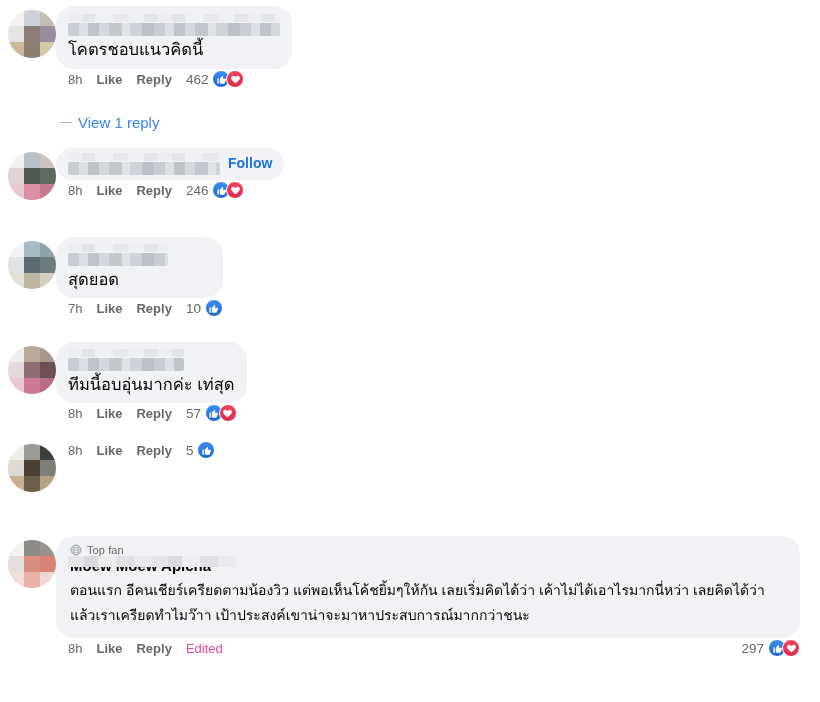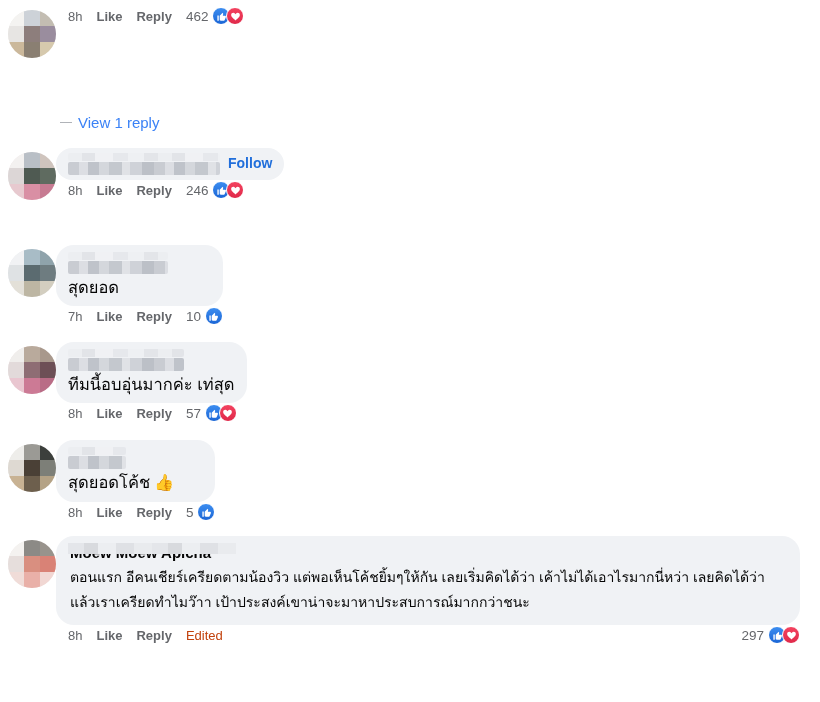--- a/index.html
+++ b/index.html
@@ -55,21 +55,21 @@
   .ctext.wrap{white-space:normal;line-height:25px;font-size:14px;}
   .emoji{font-size:16px;letter-spacing:1px;}
 
   
   .actions{
     display:flex;align-items:center;gap:14px;
     margin:0 0 0 12px;height:20px;
   }
   .act-time{font-size:13px;color:#65676B;font-weight:400;}
   .act-btn{font-size:13px;color:#65676B;font-weight:700;cursor:pointer;}
-  .act-edited{font-size:13px;color:#c2410c;font-weight:400;}
+  .act-edited{font-size:13px;color:#ec4899;font-weight:400;}
 
   .reactions{display:flex;align-items:center;gap:1px;}
   .rcount{font-size:13.5px;color:#65676B;margin-right:3px;}
   .rbadge{
     width:18px;height:18px;border-radius:50%;
     display:inline-flex;align-items:center;justify-content:center;
     border:1.5px solid #fff;box-sizing:border-box;position:relative;
   }
   .rbadge.like{background:linear-gradient(180deg,#3C8DF0 0%,#1B66D6 100%);}
   .rbadge.love{background:linear-gradient(180deg,#F3425F 0%,#E0294A 100%);margin-left:-5px;}
@@ -116,20 +116,27 @@
       <span class="px" style="left:16px;top:0;width:16px;height:16px;background:#cdd2d8"></span>
       <span class="px" style="left:32px;top:0;width:16px;height:16px;background:#c3bdb2"></span>
       <span class="px" style="left:0;top:16px;width:16px;height:16px;background:#e7e5e3"></span>
       <span class="px" style="left:16px;top:16px;width:16px;height:16px;background:#8d7e7c"></span>
       <span class="px" style="left:32px;top:16px;width:16px;height:16px;background:#9a8d9e"></span>
       <span class="px" style="left:0;top:32px;width:16px;height:16px;background:#cbb89b"></span>
       <span class="px" style="left:16px;top:32px;width:16px;height:16px;background:#8a7f72"></span>
       <span class="px" style="left:32px;top:32px;width:16px;height:16px;background:#d6c9ad"></span>
     </div>
     <div class="body">
+      <div class="bubble">
+        <div class="nameblock">
+          <span class="redact top" style="width:212px"></span>
+          <span class="redact" style="width:212px"></span>
+        </div>
+        <div class="ctext">โคตรชอบแนวคิดนี้</div>
+      </div>
       <div class="actions">
         <span class="act-time">8h</span>
         <span class="act-btn">Like</span>
         <span class="act-btn">Reply</span>
         <span class="reactions">
           <span class="rcount">462</span>
           <span class="rbadge like">
             <svg width="11" height="11" viewBox="0 0 24 24">
                 <path fill="#fff" d="M9 21h8.2c.8 0 1.5-.5 1.8-1.2l2.5-6c.1-.2.1-.4.1-.6v-1.4c0-.9-.7-1.6-1.6-1.6h-5.1l.8-3.7v-.3c0-.3-.1-.6-.4-.9L14.4 4 8.6 9.8c-.3.3-.5.7-.5 1.2V19c0 1.1.9 2 1.9 2zM3 10h3v11H3z"></path>
               </svg>
@@ -186,21 +193,21 @@
           <span class="rbadge love">
             <svg width="11" height="11" viewBox="0 0 24 24">
                 <path fill="#fff" d="M12 20.5l-1.4-1.3C5.6 14.8 2.5 12 2.5 8.6 2.5 6 4.6 4 7.2 4c1.5 0 3 .7 3.9 1.9l.9 1.1.9-1.1C13.8 4.7 15.3 4 16.8 4c2.6 0 4.7 2 4.7 4.6 0 3.4-3.1 6.2-8.1 10.6L12 20.5z"></path>
               </svg>
           </span>
         </span>
       </div>
     </div>
   </div>
 
-  <div class="comment" style="top:245px;">
+  <div class="comment" style="top:237px;">
     <div class="avatar">
       <span class="avcol" style="background:#eceef0"></span>
       <span class="px" style="left:0;top:0;width:16px;height:16px;background:#f1f2f4"></span>
       <span class="px" style="left:16px;top:0;width:16px;height:16px;background:#a8bcc6"></span>
       <span class="px" style="left:32px;top:0;width:16px;height:16px;background:#8fa3ab"></span>
       <span class="px" style="left:0;top:16px;width:16px;height:16px;background:#dfe2e4"></span>
       <span class="px" style="left:16px;top:16px;width:16px;height:16px;background:#5b6b70"></span>
       <span class="px" style="left:32px;top:16px;width:16px;height:16px;background:#6e7c80"></span>
       <span class="px" style="left:0;top:32px;width:16px;height:16px;background:#e3e0d8"></span>
       <span class="px" style="left:16px;top:32px;width:16px;height:16px;background:#bdb6a3"></span>
@@ -279,27 +286,20 @@
       <span class="px" style="left:16px;top:0;width:16px;height:16px;background:#9b9a95"></span>
       <span class="px" style="left:32px;top:0;width:16px;height:16px;background:#3c3f3c"></span>
       <span class="px" style="left:0;top:16px;width:16px;height:16px;background:#ded9d2"></span>
       <span class="px" style="left:16px;top:16px;width:16px;height:16px;background:#4a4036"></span>
       <span class="px" style="left:32px;top:16px;width:16px;height:16px;background:#7d7f78"></span>
       <span class="px" style="left:0;top:32px;width:16px;height:16px;background:#c8b293"></span>
       <span class="px" style="left:16px;top:32px;width:16px;height:16px;background:#6d5f4d"></span>
       <span class="px" style="left:32px;top:32px;width:16px;height:16px;background:#b4a285"></span>
     </div>
     <div class="body">
-      <div class="bubble tight">
-        <div class="nameblock">
-          <span class="redact top" style="width:58px"></span>
-          <span class="redact" style="width:58px"></span>
-        </div>
-        <div class="ctext"><span>สุดยอดโค้ช</span>&nbsp;<span class="emoji">👍</span></div>
-      </div>
       <div class="actions">
         <span class="act-time">8h</span>
         <span class="act-btn">Like</span>
         <span class="act-btn">Reply</span>
         <span class="reactions">
           <span class="rcount">5</span>
           <span class="rbadge like">
             <svg width="11" height="11" viewBox="0 0 24 24">
                 <path fill="#fff" d="M9 21h8.2c.8 0 1.5-.5 1.8-1.2l2.5-6c.1-.2.1-.4.1-.6v-1.4c0-.9-.7-1.6-1.6-1.6h-5.1l.8-3.7v-.3c0-.3-.1-.6-.4-.9L14.4 4 8.6 9.8c-.3.3-.5.7-.5 1.2V19c0 1.1.9 2 1.9 2zM3 10h3v11H3z"></path>
               </svg>
@@ -317,20 +317,30 @@
       <span class="px" style="left:32px;top:0;width:16px;height:16px;background:#98938c"></span>
       <span class="px" style="left:0;top:16px;width:16px;height:16px;background:#e6dedc"></span>
       <span class="px" style="left:16px;top:16px;width:16px;height:16px;background:#d98f80"></span>
       <span class="px" style="left:32px;top:16px;width:16px;height:16px;background:#d98276"></span>
       <span class="px" style="left:0;top:32px;width:16px;height:16px;background:#f0dcd8"></span>
       <span class="px" style="left:16px;top:32px;width:16px;height:16px;background:#e9b0a8"></span>
       <span class="px" style="left:32px;top:32px;width:16px;height:16px;background:#f1d7d3"></span>
     </div>
     <div class="body" style="flex:1 1 auto;">
       <div class="bubble" style="max-width:716px;padding:8px 14px 10px 14px;">
+        <div class="topfan">
+          <svg class="globe" viewBox="0 0 16 16">
+            <circle cx="8" cy="8" r="6.6" fill="none" stroke="#8a8d91" stroke-width="1.3"></circle>
+            <ellipse cx="8" cy="8" rx="3" ry="6.6" fill="none" stroke="#8a8d91" stroke-width="1.1"></ellipse>
+            <line x1="1.4" y1="8" x2="14.6" y2="8" stroke="#8a8d91" stroke-width="1.1"></line>
+            <line x1="2.3" y1="5" x2="13.7" y2="5" stroke="#8a8d91" stroke-width="1"></line>
+            <line x1="2.3" y1="11" x2="13.7" y2="11" stroke="#8a8d91" stroke-width="1"></line>
+          </svg>
+          <span class="tf-label">Top fan</span>
+        </div>
         <div class="authorname">
           <span>Moew Moew Apicha</span>
           <span class="veil"></span>
         </div>
         <div class="ctext wrap" style="margin-top:3px;">ตอนแรก อีคนเชียร์เครียดตามน้องวิว แต่พอเห็นโค้ชยิ้มๆให้กัน เลยเริ่มคิดได้ว่า เค้าไม่ได้เอาไรมากนี่หว่า เลยคิดได้ว่าแล้วเราเครียดทำไมว๊าา เป้าประสงค์เขาน่าจะมาหาประสบการณ์มากกว่าชนะ</div>
       </div>
       <div class="actions spread">
         <span class="act-time">8h</span>
         <span class="act-btn">Like</span>
         <span class="act-btn">Reply</span>

